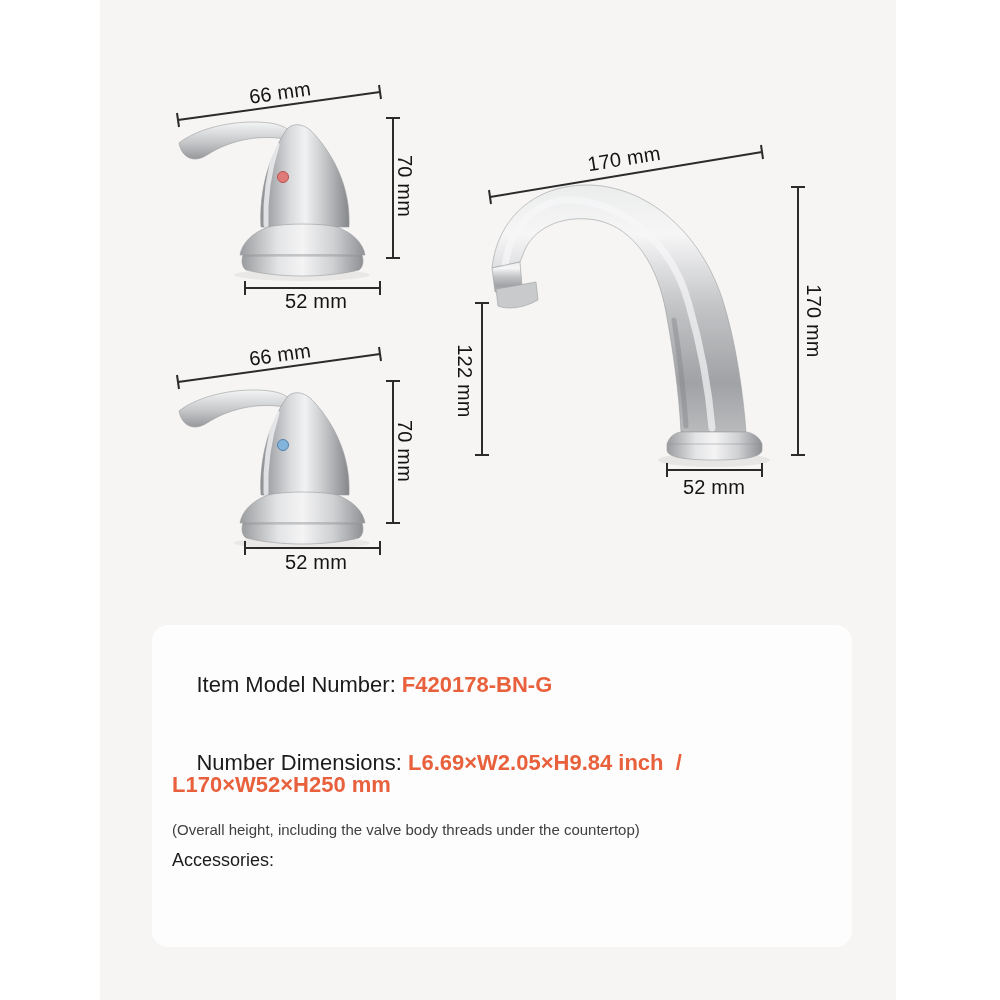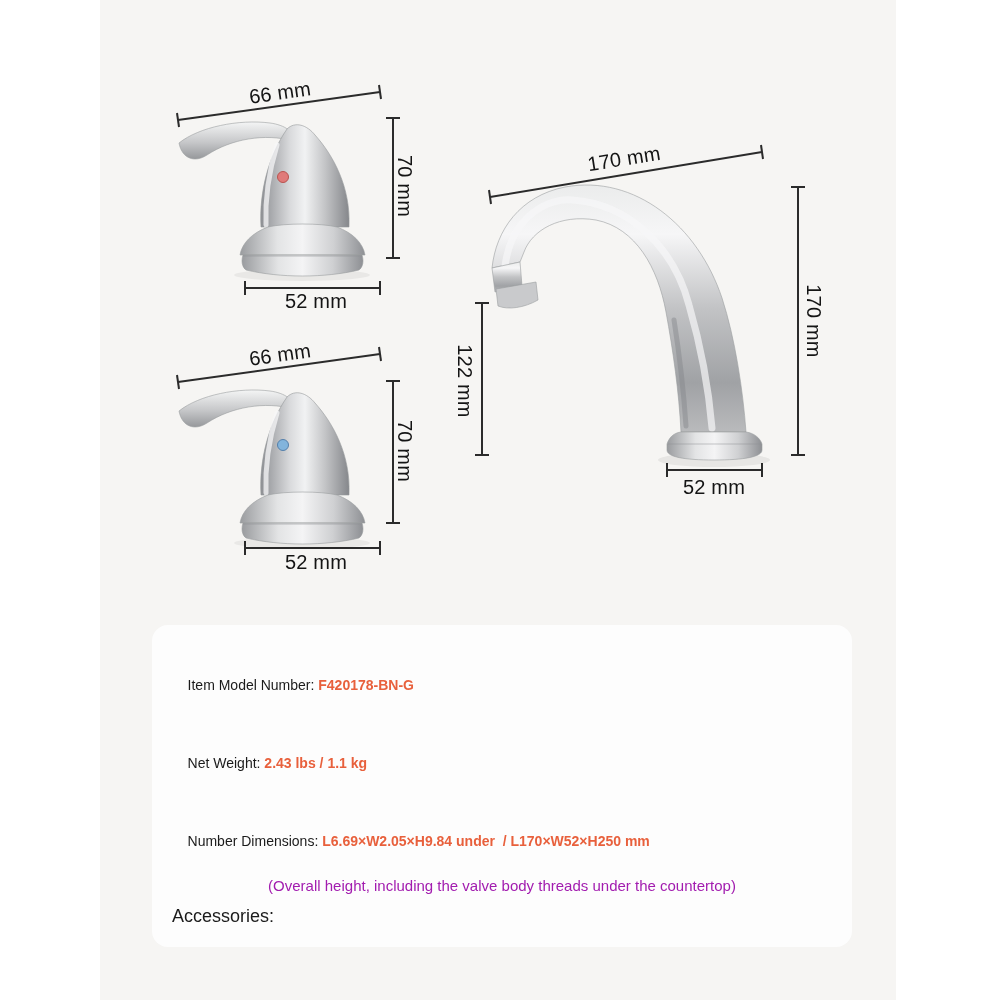--- a/index.html
+++ b/index.html
@@ -23,24 +23,24 @@
     transform:translate(-50%,-50%);
   }
   .rot90{transform:translate(-50%,-50%) rotate(90deg);}
   .rot-8{transform:translate(-50%,-50%) rotate(-8deg);}
   .rot-9{transform:translate(-50%,-50%) rotate(-9deg);}
   .card{
     position:absolute;left:152px;top:625px;width:700px;height:322px;
     background:#fdfdfd;border-radius:16px;
     box-sizing:border-box;padding:27px 20px 0 20px;
   }
-  .spec-line{font-size:14px;line-height:22px;margin-bottom:12px;white-space:pre-wrap;}
+  .spec-line{font-size:22px;line-height:22px;margin-bottom:12px;white-space:pre-wrap;}
   .spec-line .lbl{color:#1b1b1b;}
   .spec-line .val{color:#e8603c;font-weight:700;}
-  .spec-note{font-size:15px;line-height:18px;margin:-9px 0 10px 0;color:#a21caf;text-align:center;}
+  .spec-note{font-size:15px;line-height:18px;margin:-9px 0 10px 0;color:#404040;}
   .acc-label{font-size:18px;line-height:22px;margin-bottom:13px;}
 </style>
 </head>
 <body>
 
 <div class="panel"></div>
 
 <div class="stage">
 
   <svg class="fig" style="left:0;top:0;" width="1000" height="1000" viewBox="0 0 1000 1000">
@@ -171,21 +171,18 @@
   <span class="dim-label rot90" style="left:813px;top:321px;">170 mm</span>
   <span class="dim-label rot90" style="left:464px;top:381px;">122 mm</span>
   <span class="dim-label" style="left:714px;top:487px;">52 mm</span>
 </div>
 
 <div class="card">
   <div class="spec-line">
     <span class="lbl">Item Model Number: </span><span class="val">F420178-BN-G</span>
   </div>
   <div class="spec-line">
-    <span class="lbl">Net Weight: </span><span class="val">2.43 lbs / 1.1 kg</span>
-  </div>
-  <div class="spec-line">
-    <span class="lbl">Number Dimensions: </span><span class="val">L6.69×W2.05×H9.84 under  / L170×W52×H250 mm</span>
+    <span class="lbl">Number Dimensions: </span><span class="val">L6.69×W2.05×H9.84 inch  / L170×W52×H250 mm</span>
   </div>
   <div class="spec-note">(Overall height, including the valve body threads under the countertop)</div>
   <div class="acc-label">Accessories:</div>
 
 </div>
 
 </body></html>

